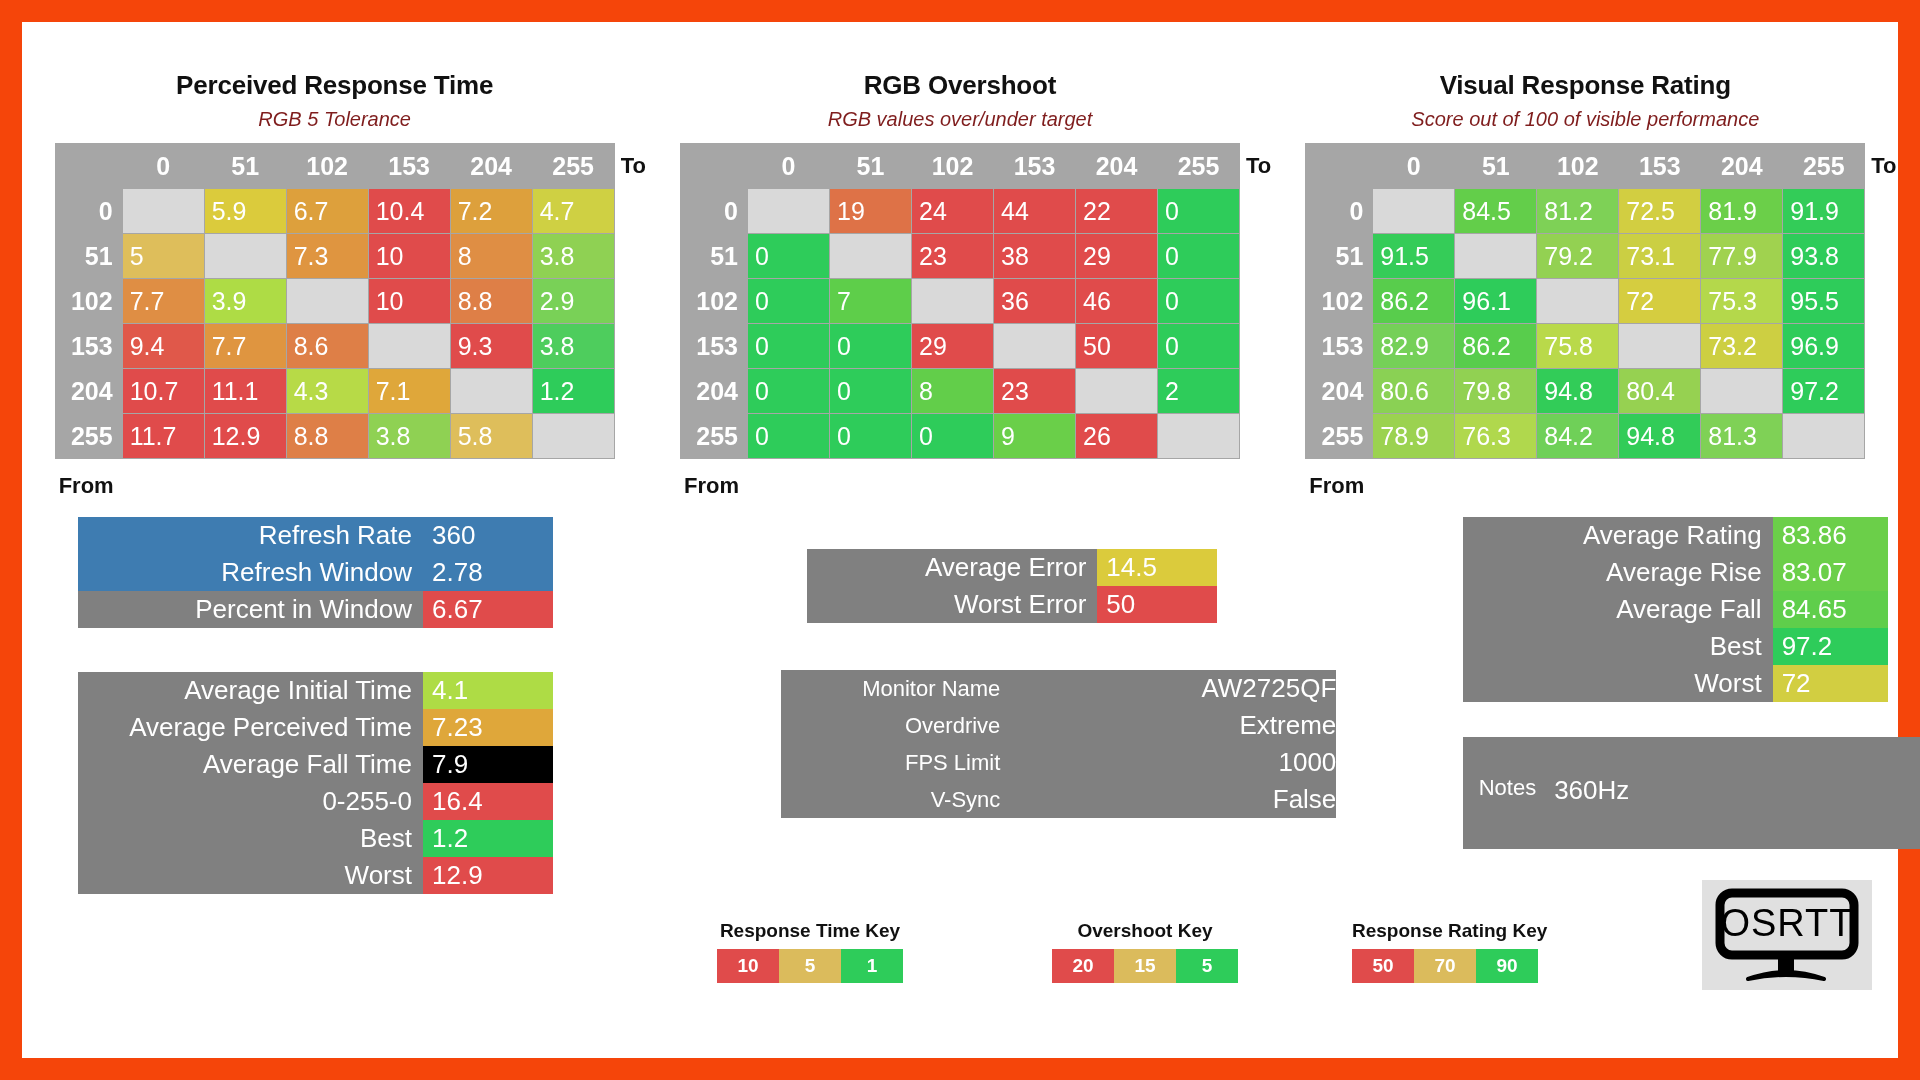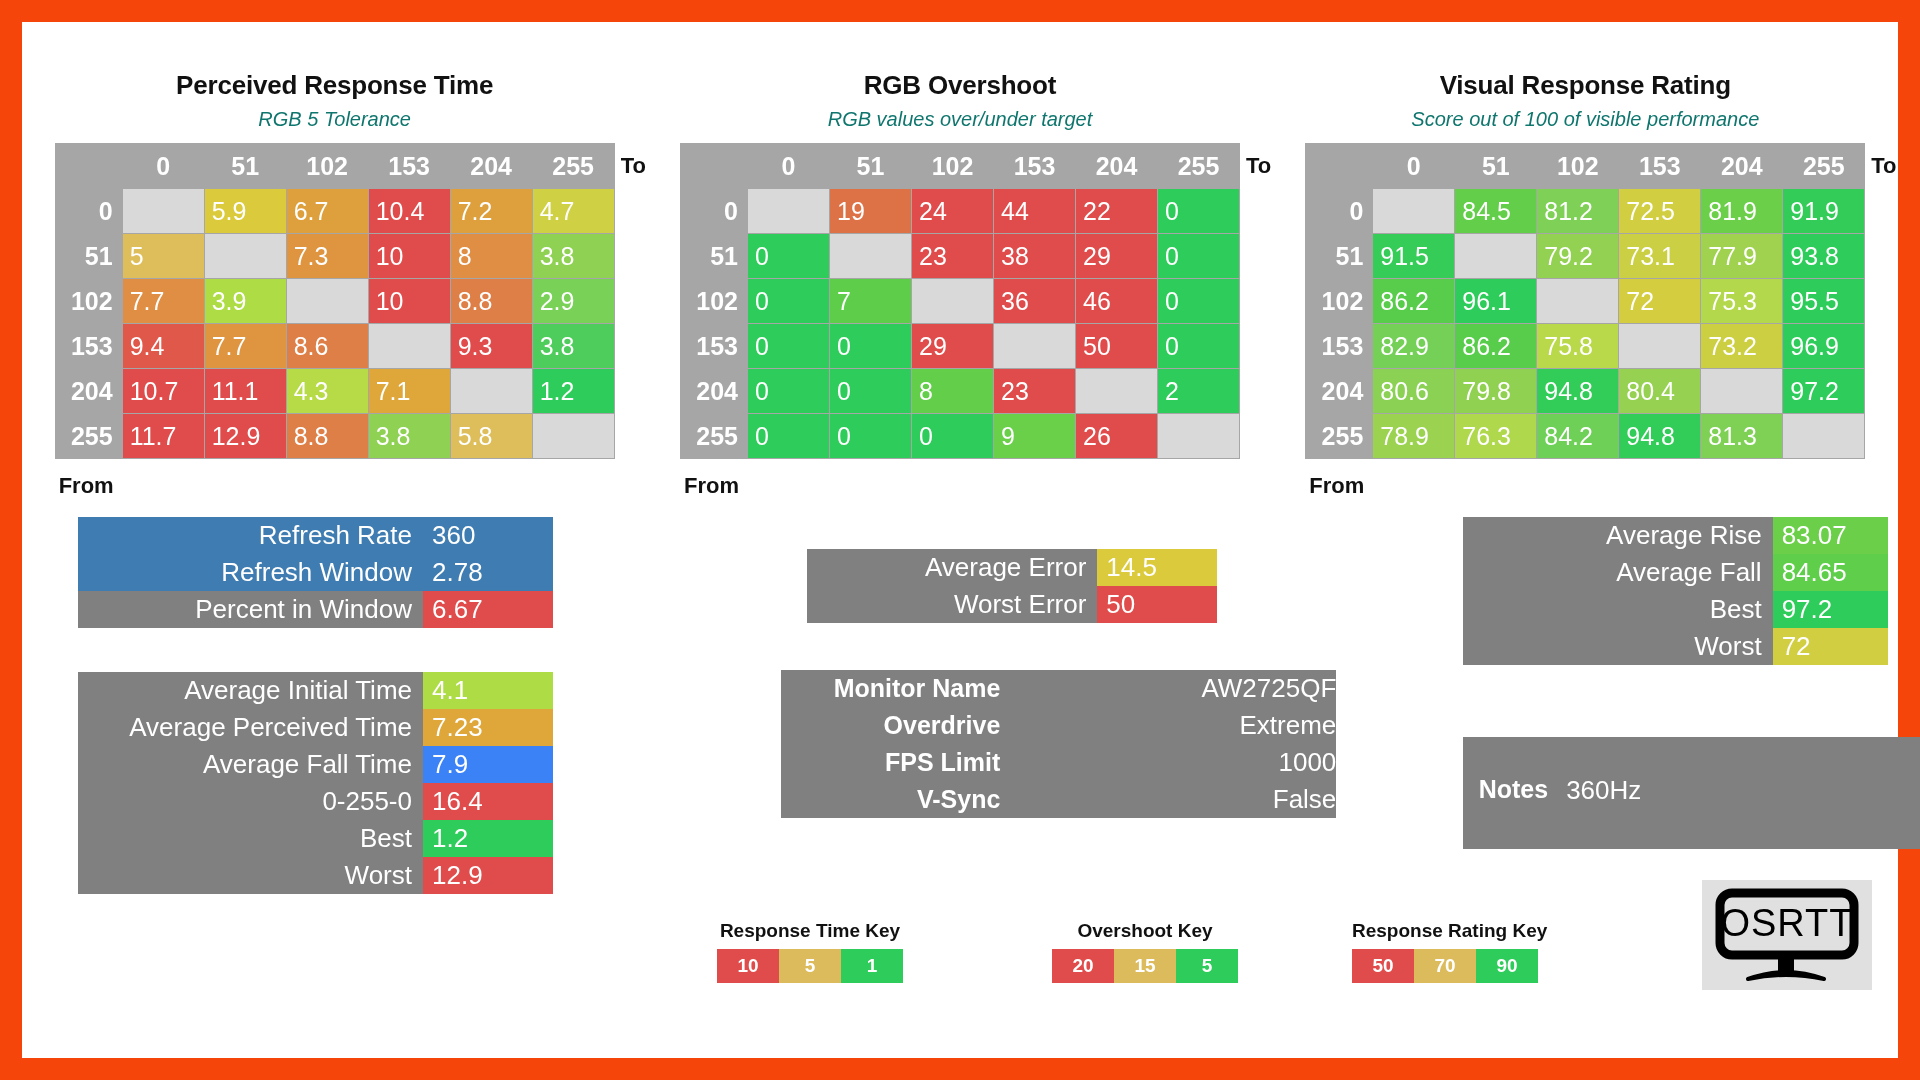--- a/index.html
+++ b/index.html
@@ -28,21 +28,21 @@
     font-size: 26px;
     font-weight: bold;
     color: #111;
     margin-top: 48px;
     letter-spacing: -0.2px;
   }
   .tbl-sub {
     text-align: center;
     font-size: 20px;
     font-style: italic;
-    color: #0f766e;
+    color: #7f1d1d;
     margin-top: 7px;
   }
 
   
   .matrix-wrap { position: relative; margin-top: 12px; }
   .matrix {
     border-collapse: separate;
     border-spacing: 1px;
     background: #A6A6A6;
     table-layout: fixed;
@@ -116,24 +116,23 @@
     color: #fff;
     display: table;
     table-layout: fixed;
     border-collapse: collapse;
   }
   .infoblock .irow { display: table-row; height: 37px; }
   .infoblock .ilbl {
     display: table-cell;
     text-align: right;
     padding-right: 11px;
-    font-size: 25px;
+    font-size: 22px;
     white-space: nowrap;
     vertical-align: middle;
-    font-weight: bold;
   }
   .infoblock .ival {
     display: table-cell;
     text-align: right;
     font-size: 26px;
     white-space: nowrap;
     vertical-align: middle;
   }
 
   
@@ -267,21 +266,21 @@
             <tr>
               <td class="lbl" style="width:345px;">Average Initial Time</td>
               <td class="val" style="width:130px;background:#AEDC45">4.1</td>
             </tr>
             <tr>
               <td class="lbl" style="width:345px;">Average Perceived Time</td>
               <td class="val" style="width:130px;background:#DFA73A">7.23</td>
             </tr>
             <tr>
               <td class="lbl" style="width:345px;">Average Fall Time</td>
-              <td class="val" style="width:130px;background:#3b82f6">7.9</td>
+              <td class="val" style="width:130px;background:#000000">7.9</td>
             </tr>
             <tr>
               <td class="lbl" style="width:345px;">0-255-0</td>
               <td class="val" style="width:130px;background:#E04B4B">16.4</td>
             </tr>
             <tr>
               <td class="lbl" style="width:345px;">Best</td>
               <td class="val" style="width:130px;background:#2ECC5A">1.2</td>
             </tr>
             <tr>
@@ -469,20 +468,24 @@
                 <td class="diag"></td>
               </tr>
             </tbody>
           </table>
         <div class="to-label" id="to-2" style="left: 598.656px; top: 10px;">To</div>
       </div>
       <div class="from-label" id="from-2" style="margin-left: 36.6562px;">From</div>
 
       <table class="sumblock" id="sum-rt" style="position: absolute; left: 190px; top: 495px;">
           <tbody>
+            <tr>
+              <td class="lbl" style="width:310px;">Average Rating</td>
+              <td class="val" style="width:115px;background:#6BCF49">83.86</td>
+            </tr>
             <tr>
               <td class="lbl" style="width:310px;">Average Rise</td>
               <td class="val" style="width:115px;background:#6BCF49">83.07</td>
             </tr>
             <tr>
               <td class="lbl" style="width:310px;">Average Fall</td>
               <td class="val" style="width:115px;background:#5FCE4B">84.65</td>
             </tr>
             <tr>
               <td class="lbl" style="width:310px;">Best</td>

